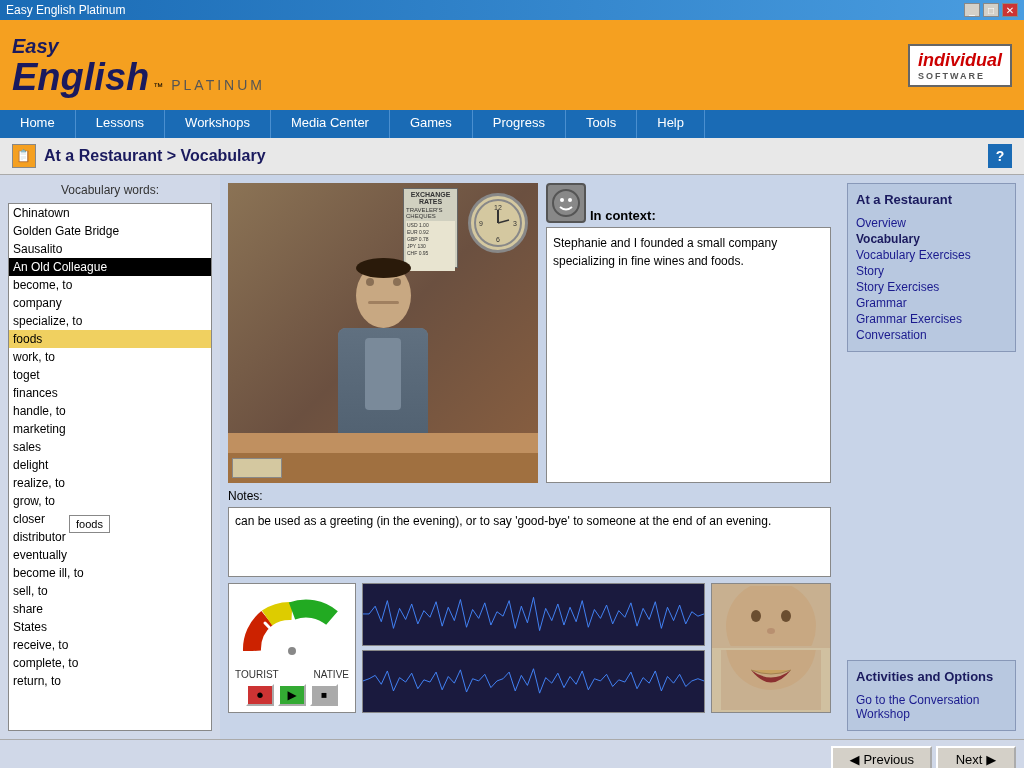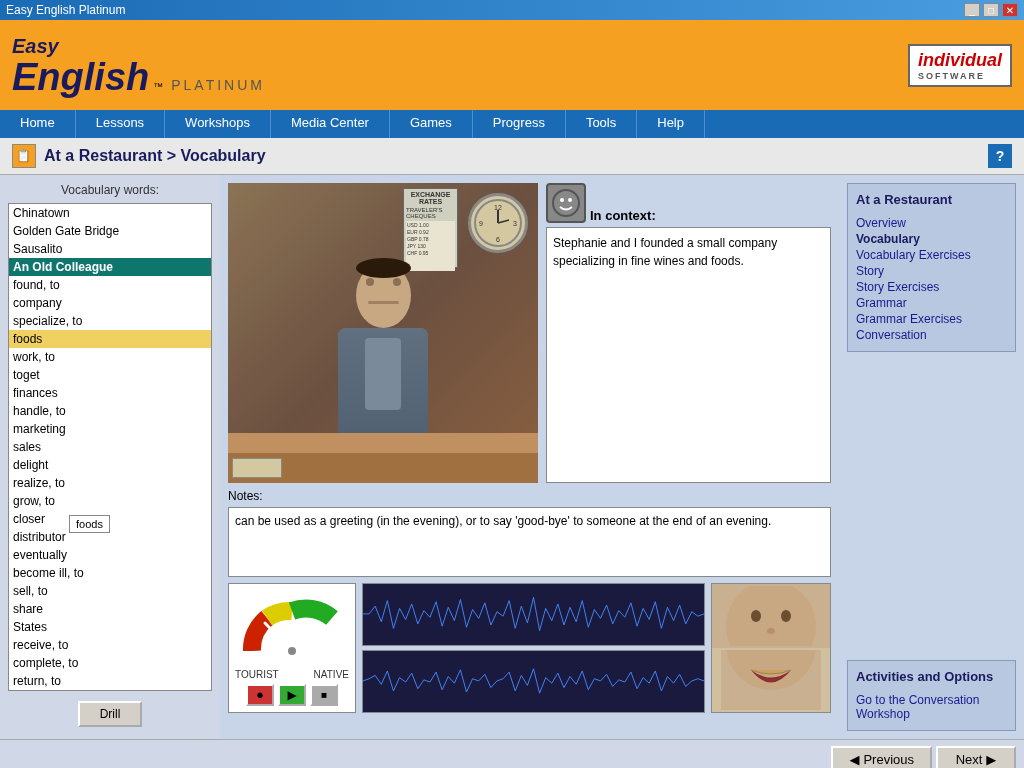--- a/index.html
+++ b/index.html
@@ -118,21 +118,21 @@
     }
     .vocab-list {
       height: 100%;
       overflow-y: auto;
       font-size: 12px;
     }
     .vocab-item {
       padding: 2px 4px;
       cursor: pointer;
     }
-    .vocab-item.selected { background: #0f766e; color: white; font-weight: bold; }
+    .vocab-item.selected { background: #000000; color: white; }
     .vocab-item.highlighted { background: #f0d060; }
     .vocab-tooltip {
       position: absolute;
       background: white;
       border: 1px solid #888;
       padding: 2px 6px;
       font-size: 11px;
       z-index: 10;
       top: 185px;
       left: 60px;
@@ -468,21 +468,21 @@
 <div style="display:flex;flex:1;background:#c8d4e8;height:calc(768px - 90px - 28px - 38px - 48px);">
 
   <div class="vocab-panel">
     <span class="vocab-label">Vocabulary words:</span>
     <div class="vocab-list-container">
       <div class="vocab-list">
         <div class="vocab-item">Chinatown</div>
         <div class="vocab-item">Golden Gate Bridge</div>
         <div class="vocab-item">Sausalito</div>
         <div class="vocab-item selected">An Old Colleague</div>
-        <div class="vocab-item">found, to</div>
+        <div class="vocab-item">become, to</div>
         <div class="vocab-item">company</div>
         <div class="vocab-item">specialize, to</div>
         <div class="vocab-item highlighted" style="position:relative;">
           foods
           <span class="vocab-tooltip">foods</span>
         </div>
         <div class="vocab-item">work, to</div>
         <div class="vocab-item">toget</div>
         <div class="vocab-item">finances</div>
         <div class="vocab-item">handle, to</div>
@@ -497,23 +497,20 @@
         <div class="vocab-item">become ill, to</div>
         <div class="vocab-item">sell, to</div>
         <div class="vocab-item">share</div>
         <div class="vocab-item">States</div>
         <div class="vocab-item">receive, to</div>
         <div class="vocab-item">complete, to</div>
         <div class="vocab-item">return, to</div>
 
       </div>
     </div>
-    <div class="drill-btn-area">
-      <button class="drill-btn">Drill</button>
-    </div>
   </div>
 
   <div class="center-panel">
 
     <div class="video-context-row">
 
       <div class="video-area">
         <div class="video-placeholder">
 
           <div class="exchange-board">

